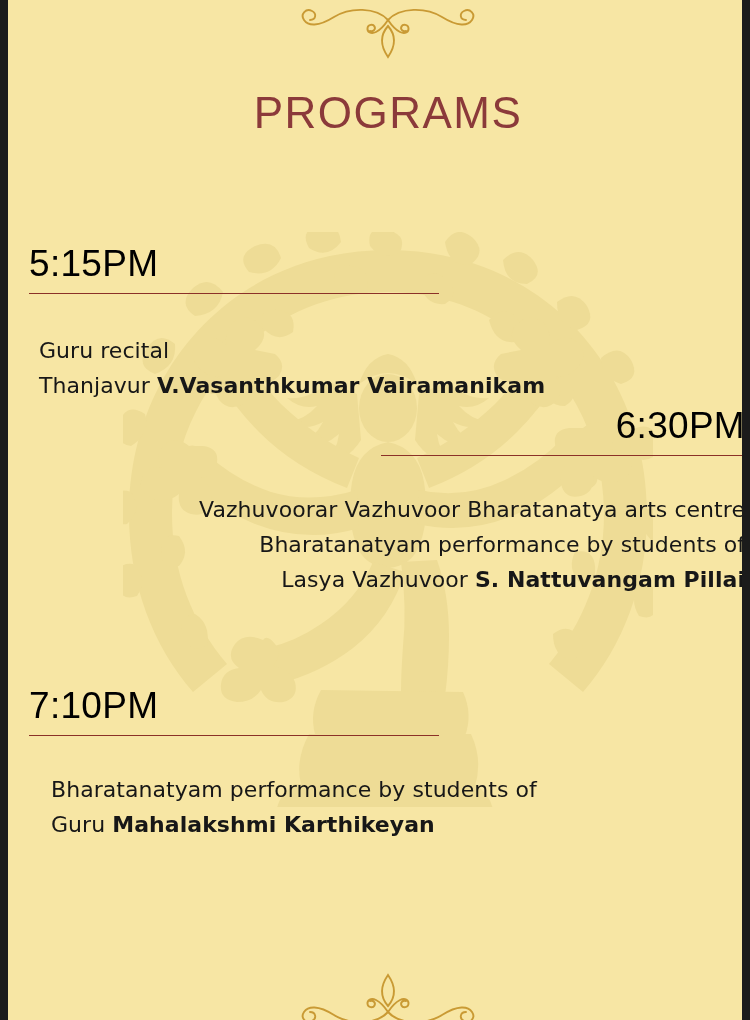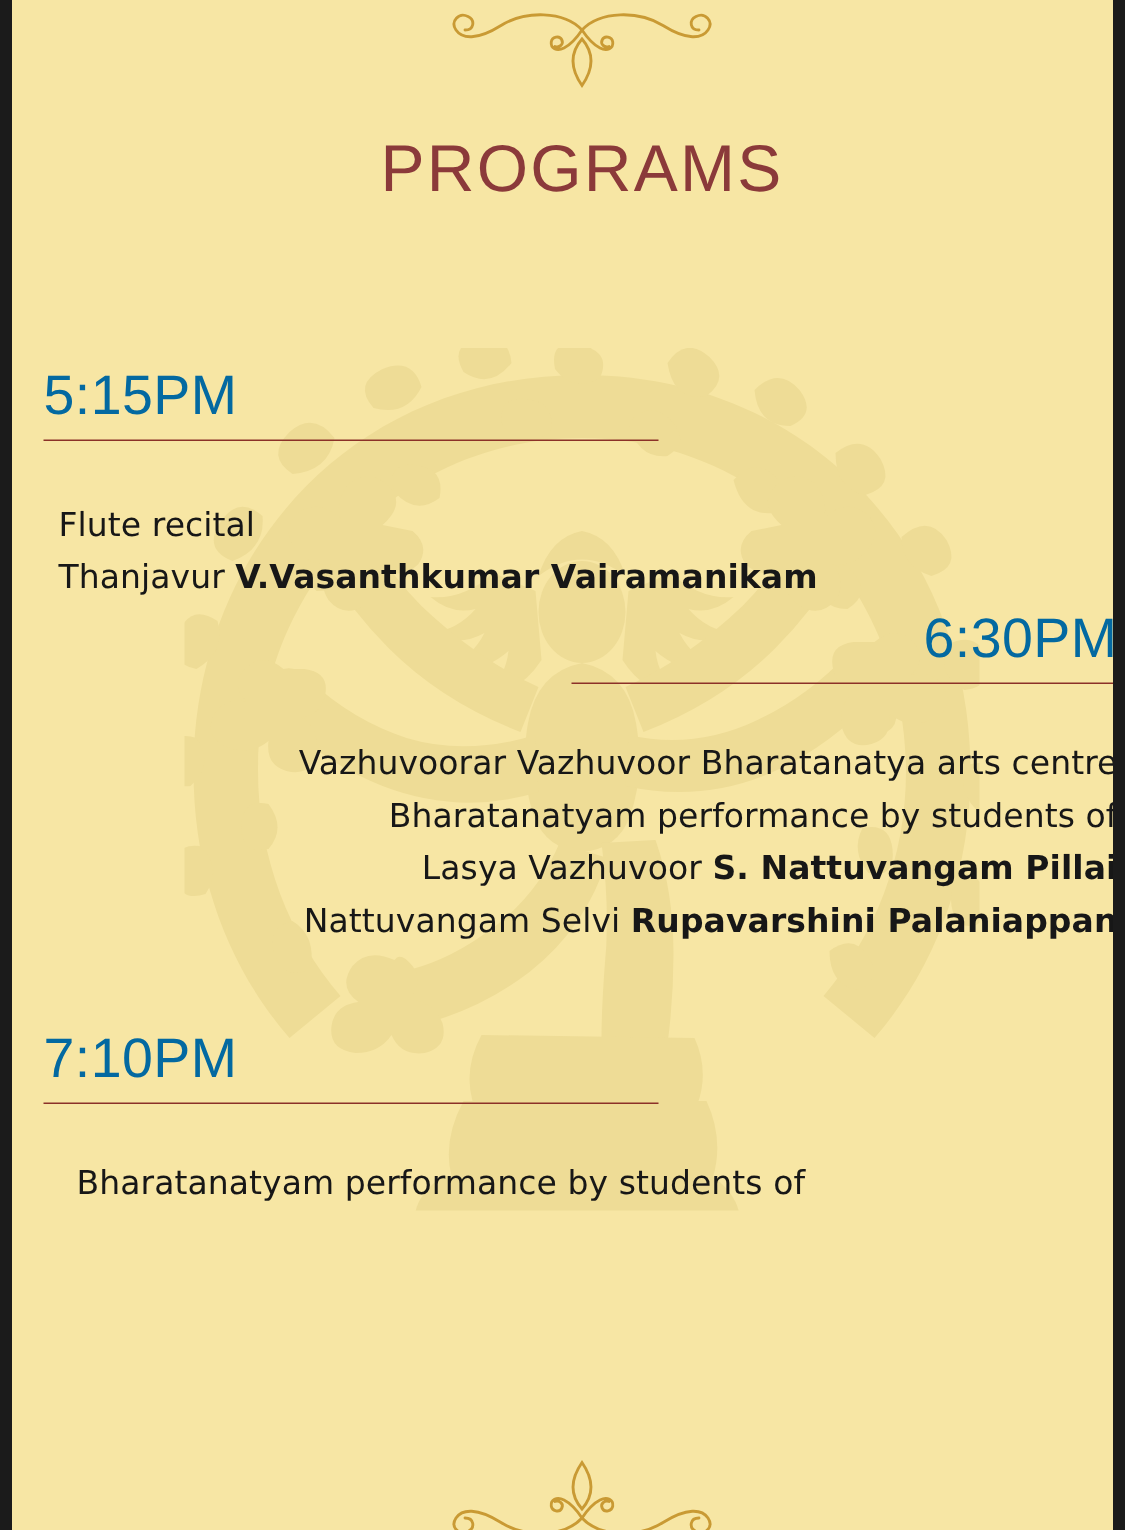--- a/index.html
+++ b/index.html
@@ -77,21 +77,21 @@
     font-weight:400;
     color:#1f1f1f;
     letter-spacing:0.1px;
   }
 
   
   .time{
     position:absolute;
     font-size:37px;
     font-weight:400;
-    color:#0369a1;
+    color:#000000;
     letter-spacing:0.3px;
     font-family:"Liberation Sans", sans-serif;
     white-space:nowrap;
   }
   .rule{
     position:absolute;
     height:0;
     border-top:1.6px solid #8b3128;
   }
 
@@ -216,33 +216,33 @@
         <path d="M100 16 C104 22 108 26 112 28 C117 30.5 121 28 120.5 24 C120 20.5 115 19.5 113.5 22.5 C112 25.5 115 28 118 27"></path>
         <path d="M100 22 C93 30 91 40 100 53 C109 40 107 30 100 22 Z"></path>
       </g>
     </svg>
 
     <div class="title">PROGRAMS</div>
 
     <div class="time" id="time-1">5:15PM</div>
     <div class="rule" id="rule-1"></div>
     <div class="block" id="block-1">
-      <span class="ln"><span>Flute recital</span><b></b></span>
+      <span class="ln"><span>Guru recital</span><b></b></span>
       <span class="ln"><span>Thanjavur </span><b>V.Vasanthkumar Vairamanikam</b></span>
     </div>
 
     <div class="time" id="time-2">6:30PM</div>
     <div class="rule" id="rule-2"></div>
     <div class="block align-right" id="block-2">
       <span class="ln"><span>Vazhuvoorar Vazhuvoor Bharatanatya arts centre</span><b></b></span>
       <span class="ln"><span>Bharatanatyam performance by students of</span><b></b></span>
       <span class="ln"><span>Lasya Vazhuvoor </span><b>S. Nattuvangam Pillai</b></span>
-      <span class="ln"><span>Nattuvangam Selvi </span><b>Rupavarshini Palaniappan</b></span>
     </div>
 
     <div class="time" id="time-3">7:10PM</div>
     <div class="rule" id="rule-3"></div>
     <div class="block" id="block-3">
       <span class="ln"><span>Bharatanatyam performance by students of</span><b></b></span>
+      <span class="ln"><span>Guru </span><b>Mahalakshmi Karthikeyan</b></span>
     </div>
 
   </div>
 </div>
 
 </body></html>

